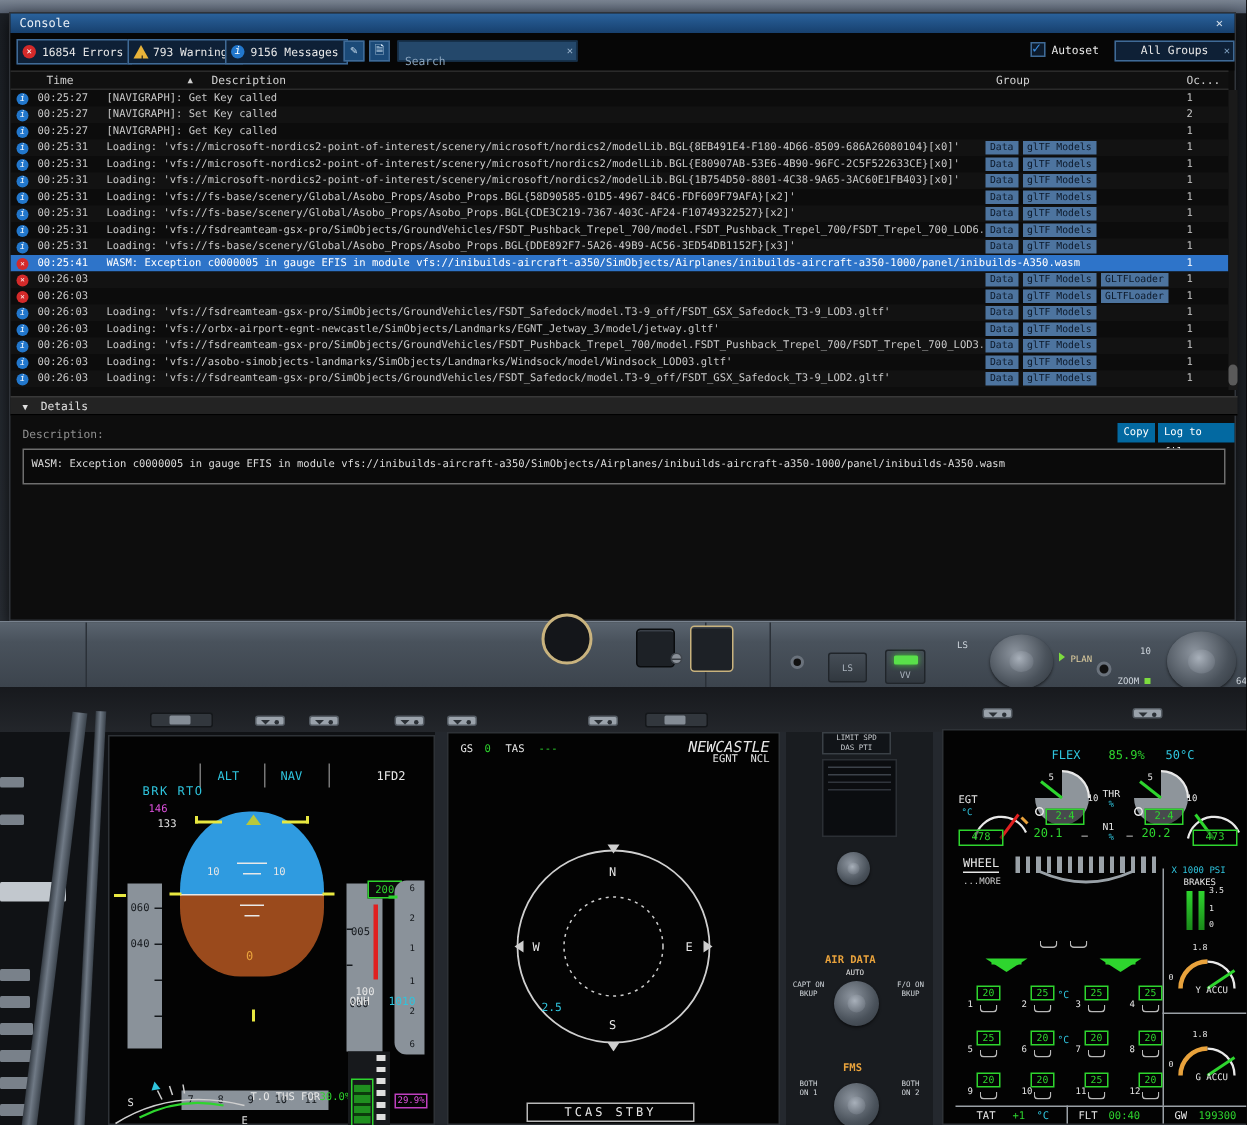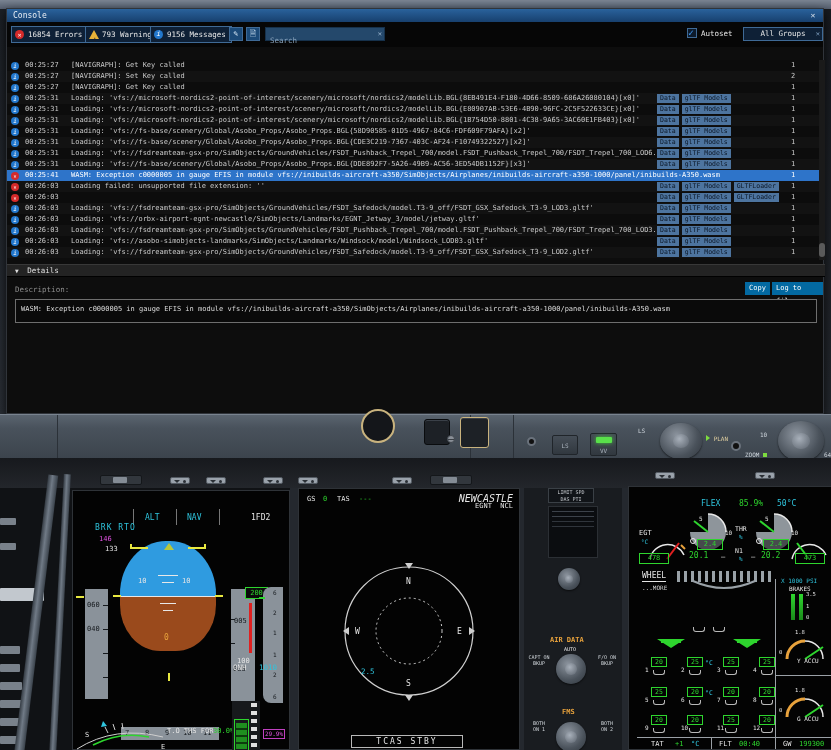--- a/index.html
+++ b/index.html
@@ -235,20 +235,27 @@
       </div>
       <div id="autoset">
         <span class="chk"></span><span>Autoset</span>
       </div>
       <div id="groups-dd">
         <span>All Groups</span>
         <span class="ddx">✕</span>
       </div>
     </div>
 
+    <div class="abs" id="tbl-header">
+      <span style="left:24px;">Time</span>
+      <span style="left:118px; font-size:6px;">▲</span>
+      <span style="left:134px;">Description</span>
+      <span style="left:657px;">Group</span>
+      <span style="left:784px;">Oc...</span>
+    </div>
 
     <div class="abs" id="log-rows">
   <div class="log-row">
     <span class="row-icon icon-info"></span>
     <span class="cell-time">00:25:27</span>
     <span class="cell-desc">[NAVIGRAPH]: Get Key called</span>
     <span class="cell-group"></span>
     <span class="cell-occ">1</span>
   </div>
 
@@ -328,21 +335,20 @@
     <span class="row-icon icon-error"></span>
     <span class="cell-time">00:25:41</span>
     <span class="cell-desc">WASM: Exception c0000005 in gauge EFIS in module vfs://inibuilds-aircraft-a350/SimObjects/Airplanes/inibuilds-aircraft-a350-1000/panel/inibuilds-A350.wasm</span>
     <span class="cell-group"></span>
     <span class="cell-occ">1</span>
   </div>
 
   <div class="log-row">
     <span class="row-icon icon-error"></span>
     <span class="cell-time">00:26:03</span>
-    <span class="cell-desc">Loading failed: unsupported file extension: ''</span>
     <span class="cell-group"><span class="badge">Data</span><span class="badge">glTF Models</span><span class="badge">GLTFLoader</span></span>
     <span class="cell-occ">1</span>
   </div>
 
   <div class="log-row">
     <span class="row-icon icon-error"></span>
     <span class="cell-time">00:26:03</span>
     <span class="cell-group"><span class="badge">Data</span><span class="badge">glTF Models</span><span class="badge">GLTFLoader</span></span>
     <span class="cell-occ">1</span>
   </div>

